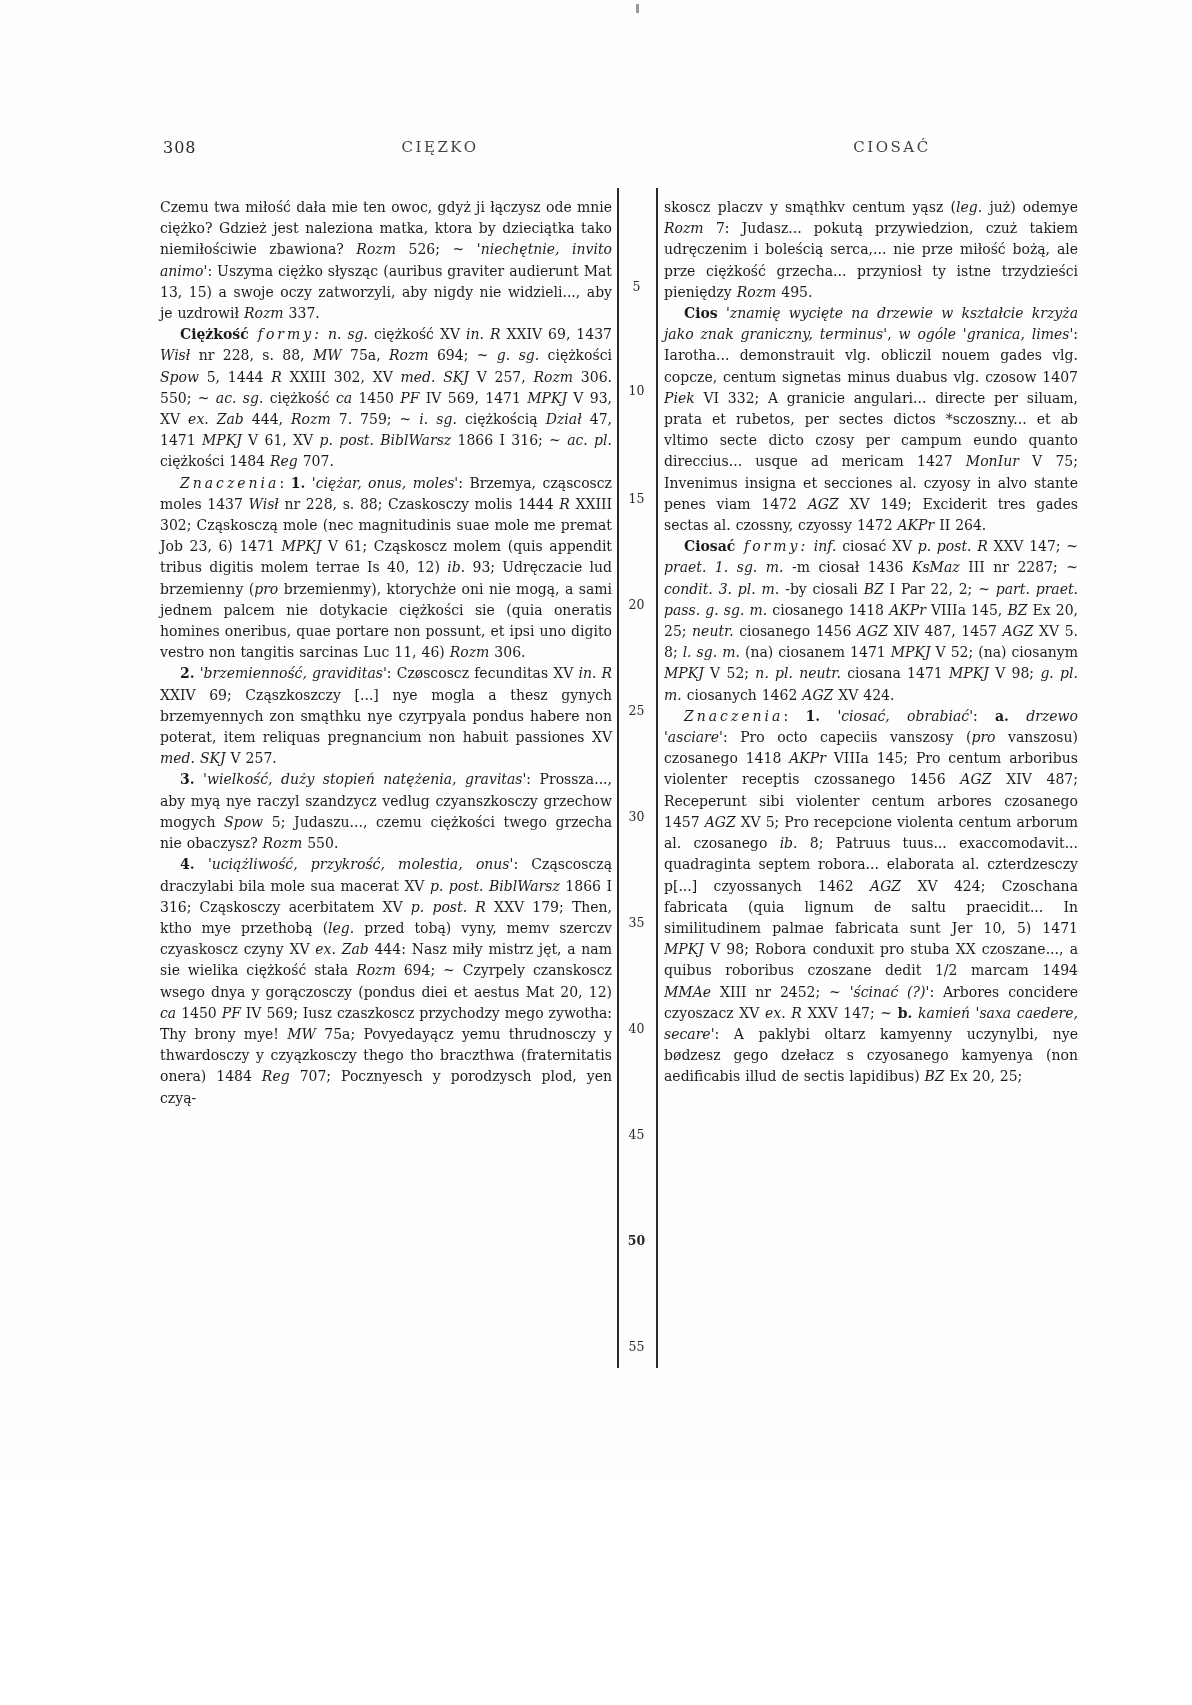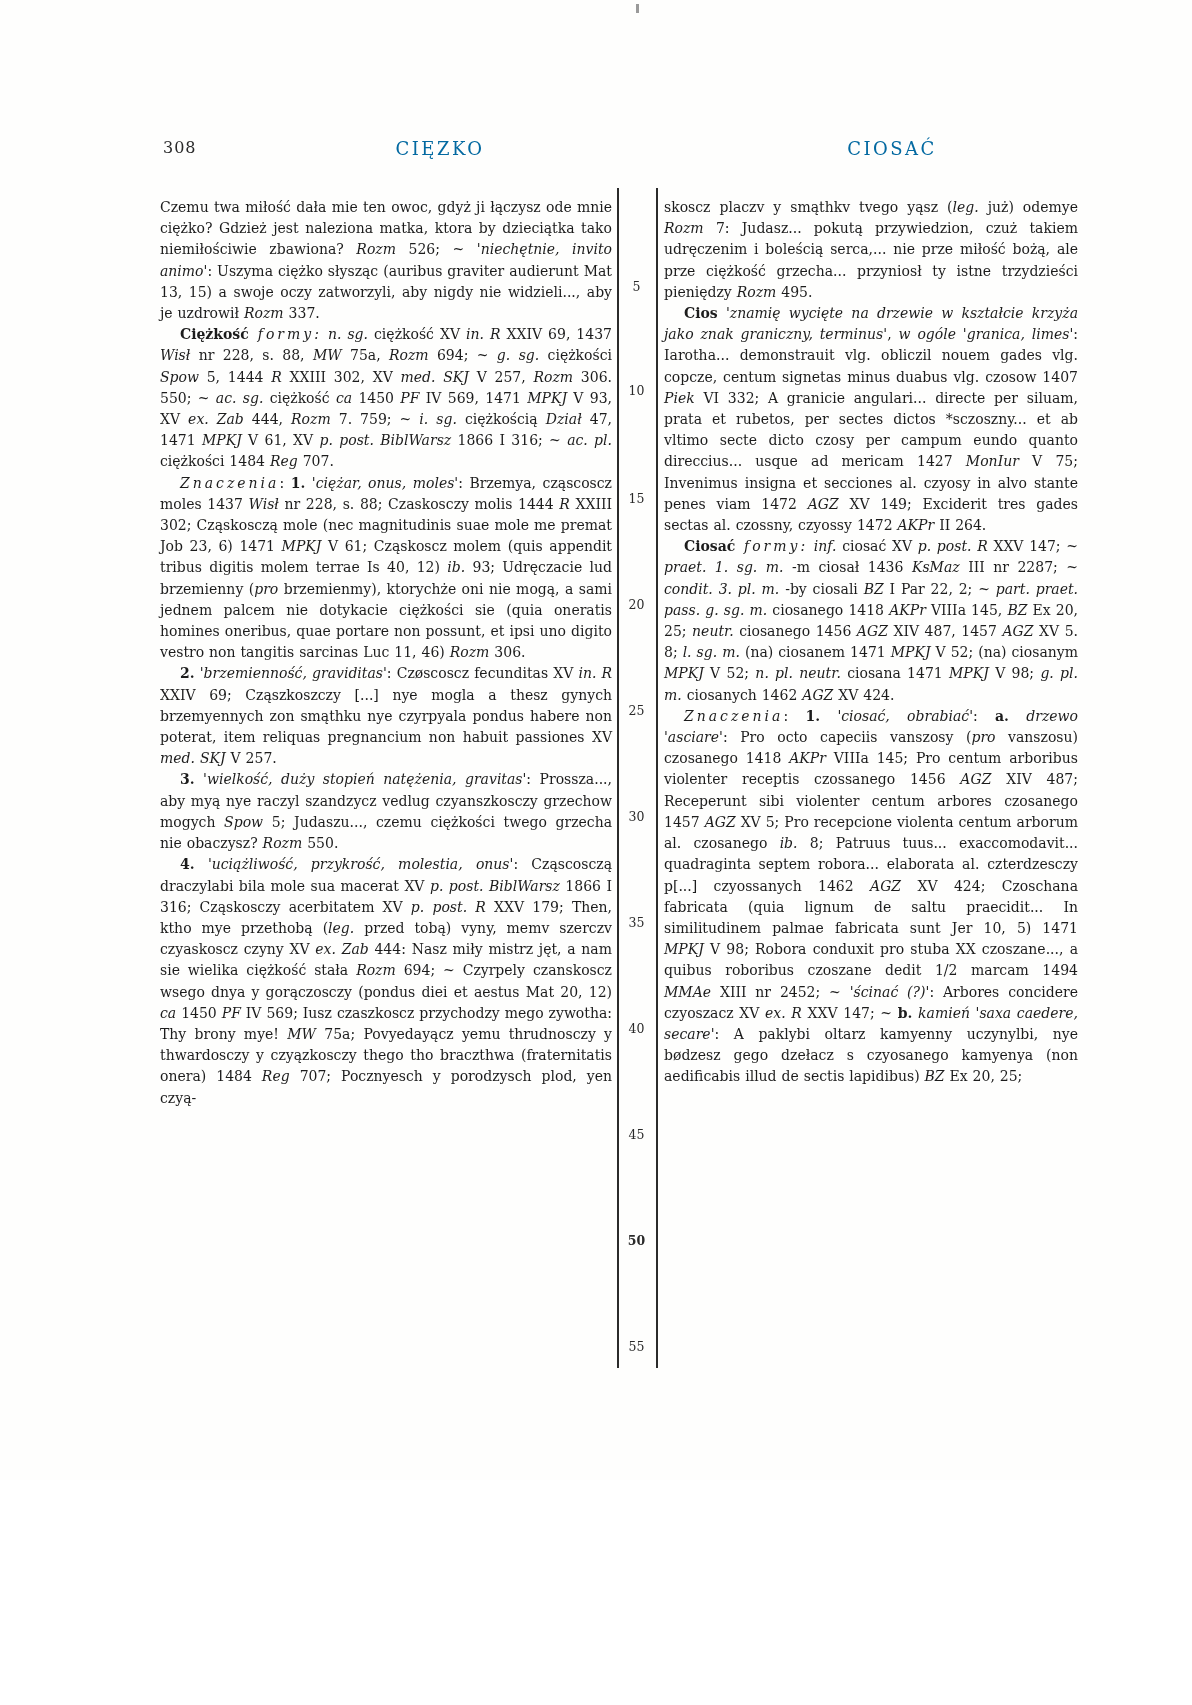--- a/index.html
+++ b/index.html
@@ -17,23 +17,23 @@
     left: 163px; top: 138px;
     font-size: 16px;
     letter-spacing: 1px;
     color: #2a2a2a;
   }
   .running-head {
     position: absolute;
     top: 138px;
     width: 260px;
     text-align: center;
-    font-size: 18px;
+    font-size: 15px;
     letter-spacing: 2.5px;
-    color: #0369a1;
+    color: #404040;
   }
   .running-head-left  { left: 310px; }
   .running-head-right { left: 762px; }
   .col {
     position: absolute;
     top: 197px;
   }
   .col-left  { left: 160px; width: 452px; }
   .col-right { left: 664px; width: 414px; }
   .col p {
@@ -101,18 +101,18 @@
       <span class="gutter-num" style="top: 808.8px;">30</span>
       <span class="gutter-num" style="top: 914.8px;">35</span>
       <span class="gutter-num" style="top: 1020.8px;">40</span>
       <span class="gutter-num" style="top: 1126.8px;">45</span>
       <span class="gutter-num" style="top: 1232.8px; font-weight: bold;">50</span>
       <span class="gutter-num" style="top: 1338.8px;">55</span>
     </div>
   <div class="rule rule-2"></div>
 
   <div class="col col-right">
-      <p><span>skoscz placzv y smąthkv tvego yąsz (</span><span class="seg-i">leg.</span><span> już) odemye </span><span class="seg-i">Rozm</span><span> 7: Judasz... pokutą przywiedzion, czuż takiem udręczenim i boleścią serca,... nie prze miłość bożą, ale prze ciężkość grzecha... przyniosł ty istne trzydzieści pieniędzy </span><span class="seg-i">Rozm</span><span> 495.</span></p>
+      <p><span>skoscz placzv y smąthkv centum yąsz (</span><span class="seg-i">leg.</span><span> już) odemye </span><span class="seg-i">Rozm</span><span> 7: Judasz... pokutą przywiedzion, czuż takiem udręczenim i boleścią serca,... nie prze miłość bożą, ale prze ciężkość grzecha... przyniosł ty istne trzydzieści pieniędzy </span><span class="seg-i">Rozm</span><span> 495.</span></p>
       <p class="indent"><span class="seg-b">Cios</span><span> </span><span class="seg-i">'znamię wycięte na drzewie w kształcie krzyża jako znak graniczny, terminus'</span><span>, </span><span class="seg-i">w ogóle 'granica, limes'</span><span>: Iarotha... demonstrauit vlg. obliczil nouem gades vlg. copcze, centum signetas minus duabus vlg. czosow 1407 </span><span class="seg-i">Piek</span><span> VI 332; A granicie angulari... directe per siluam, prata et rubetos, per sectes dictos *sczoszny... et ab vltimo secte dicto czosy per campum eundo quanto direccius... usque ad mericam 1427 </span><span class="seg-i">MonIur</span><span> V 75; Invenimus insigna et secciones al. czyosy in alvo stante penes viam 1472 </span><span class="seg-i">AGZ</span><span> XV 149; Exciderit tres gades sectas al. czossny, czyossy 1472 </span><span class="seg-i">AKPr</span><span> II 264.</span></p>
       <p class="indent"><span class="seg-b">Ciosać</span><span class="seg-g"> formy:</span><span> </span><span class="seg-i">inf.</span><span> ciosać XV </span><span class="seg-i">p. post. R</span><span> XXV 147; ~ </span><span class="seg-i">praet. 1. sg. m.</span><span> -m ciosał 1436 </span><span class="seg-i">KsMaz</span><span> III nr 2287; ~ </span><span class="seg-i">condit. 3. pl. m.</span><span> -by ciosali </span><span class="seg-i">BZ</span><span> I Par 22, 2; ~ </span><span class="seg-i">part. praet. pass. g. sg. m.</span><span> ciosanego 1418 </span><span class="seg-i">AKPr</span><span> VIIIa 145, </span><span class="seg-i">BZ</span><span> Ex 20, 25; </span><span class="seg-i">neutr.</span><span> ciosanego 1456 </span><span class="seg-i">AGZ</span><span> XIV 487, 1457 </span><span class="seg-i">AGZ</span><span> XV 5. 8; </span><span class="seg-i">l. sg. m.</span><span> (na) ciosanem 1471 </span><span class="seg-i">MPKJ</span><span> V 52; (na) ciosanym </span><span class="seg-i">MPKJ</span><span> V 52; </span><span class="seg-i">n. pl. neutr.</span><span> ciosana 1471 </span><span class="seg-i">MPKJ</span><span> V 98; </span><span class="seg-i">g. pl. m.</span><span> ciosanych 1462 </span><span class="seg-i">AGZ</span><span> XV 424.</span></p>
       <p class="indent"><span class="seg-g">Znaczenia</span><span>: </span><span class="seg-b">1.</span><span> </span><span class="seg-i">'ciosać, obrabiać'</span><span>: </span><span class="seg-b">a.</span><span> </span><span class="seg-i">drzewo 'asciare'</span><span>: Pro octo capeciis vanszosy (</span><span class="seg-i">pro</span><span> vanszosu) czosanego 1418 </span><span class="seg-i">AKPr</span><span> VIIIa 145; Pro centum arboribus violenter receptis czossanego 1456 </span><span class="seg-i">AGZ</span><span> XIV 487; Receperunt sibi violenter centum arbores czosanego 1457 </span><span class="seg-i">AGZ</span><span> XV 5; Pro recepcione violenta centum arborum al. czosanego </span><span class="seg-i">ib.</span><span> 8; Patruus tuus... exaccomodavit... quadraginta septem robora... elaborata al. czterdzesczy p[...] czyossanych 1462 </span><span class="seg-i">AGZ</span><span> XV 424; Czoschana fabricata (quia lignum de saltu praecidit... In similitudinem palmae fabricata sunt Jer 10, 5) 1471 </span><span class="seg-i">MPKJ</span><span> V 98; Robora conduxit pro stuba XX czoszane..., a quibus roboribus czoszane dedit 1/2 marcam 1494 </span><span class="seg-i">MMAe</span><span> XIII nr 2452; ~ </span><span class="seg-i">'ścinać (?)'</span><span>: Arbores concidere czyoszacz XV </span><span class="seg-i">ex. R</span><span> XXV 147; ~ </span><span class="seg-b">b.</span><span> </span><span class="seg-i">kamień 'saxa caedere, secare'</span><span>: A paklybi oltarz kamyenny uczynylbi, nye bødzesz gego dzełacz s czyosanego kamyenya (non aedificabis illud de sectis lapidibus) </span><span class="seg-i">BZ</span><span> Ex 20, 25;</span></p>
     </div>
 </div>
 
 </body></html>

